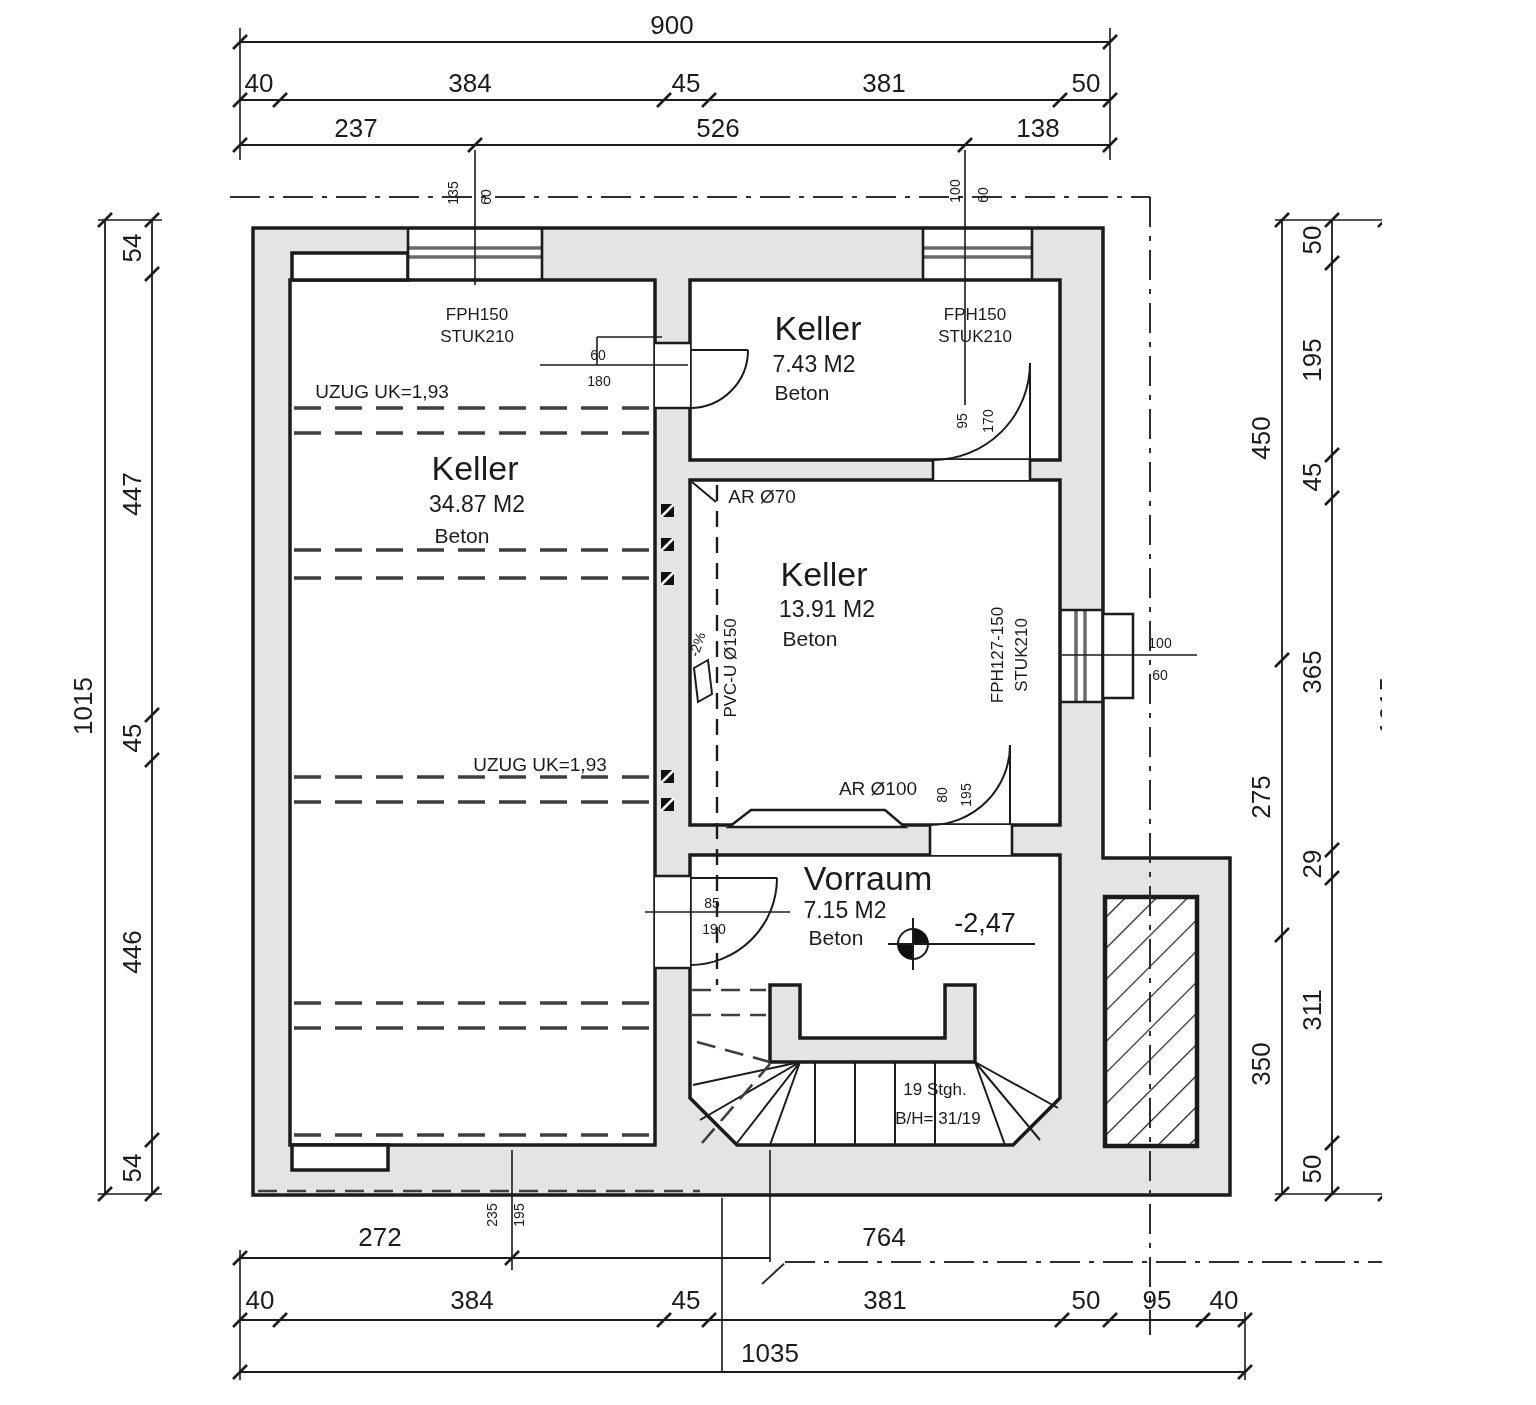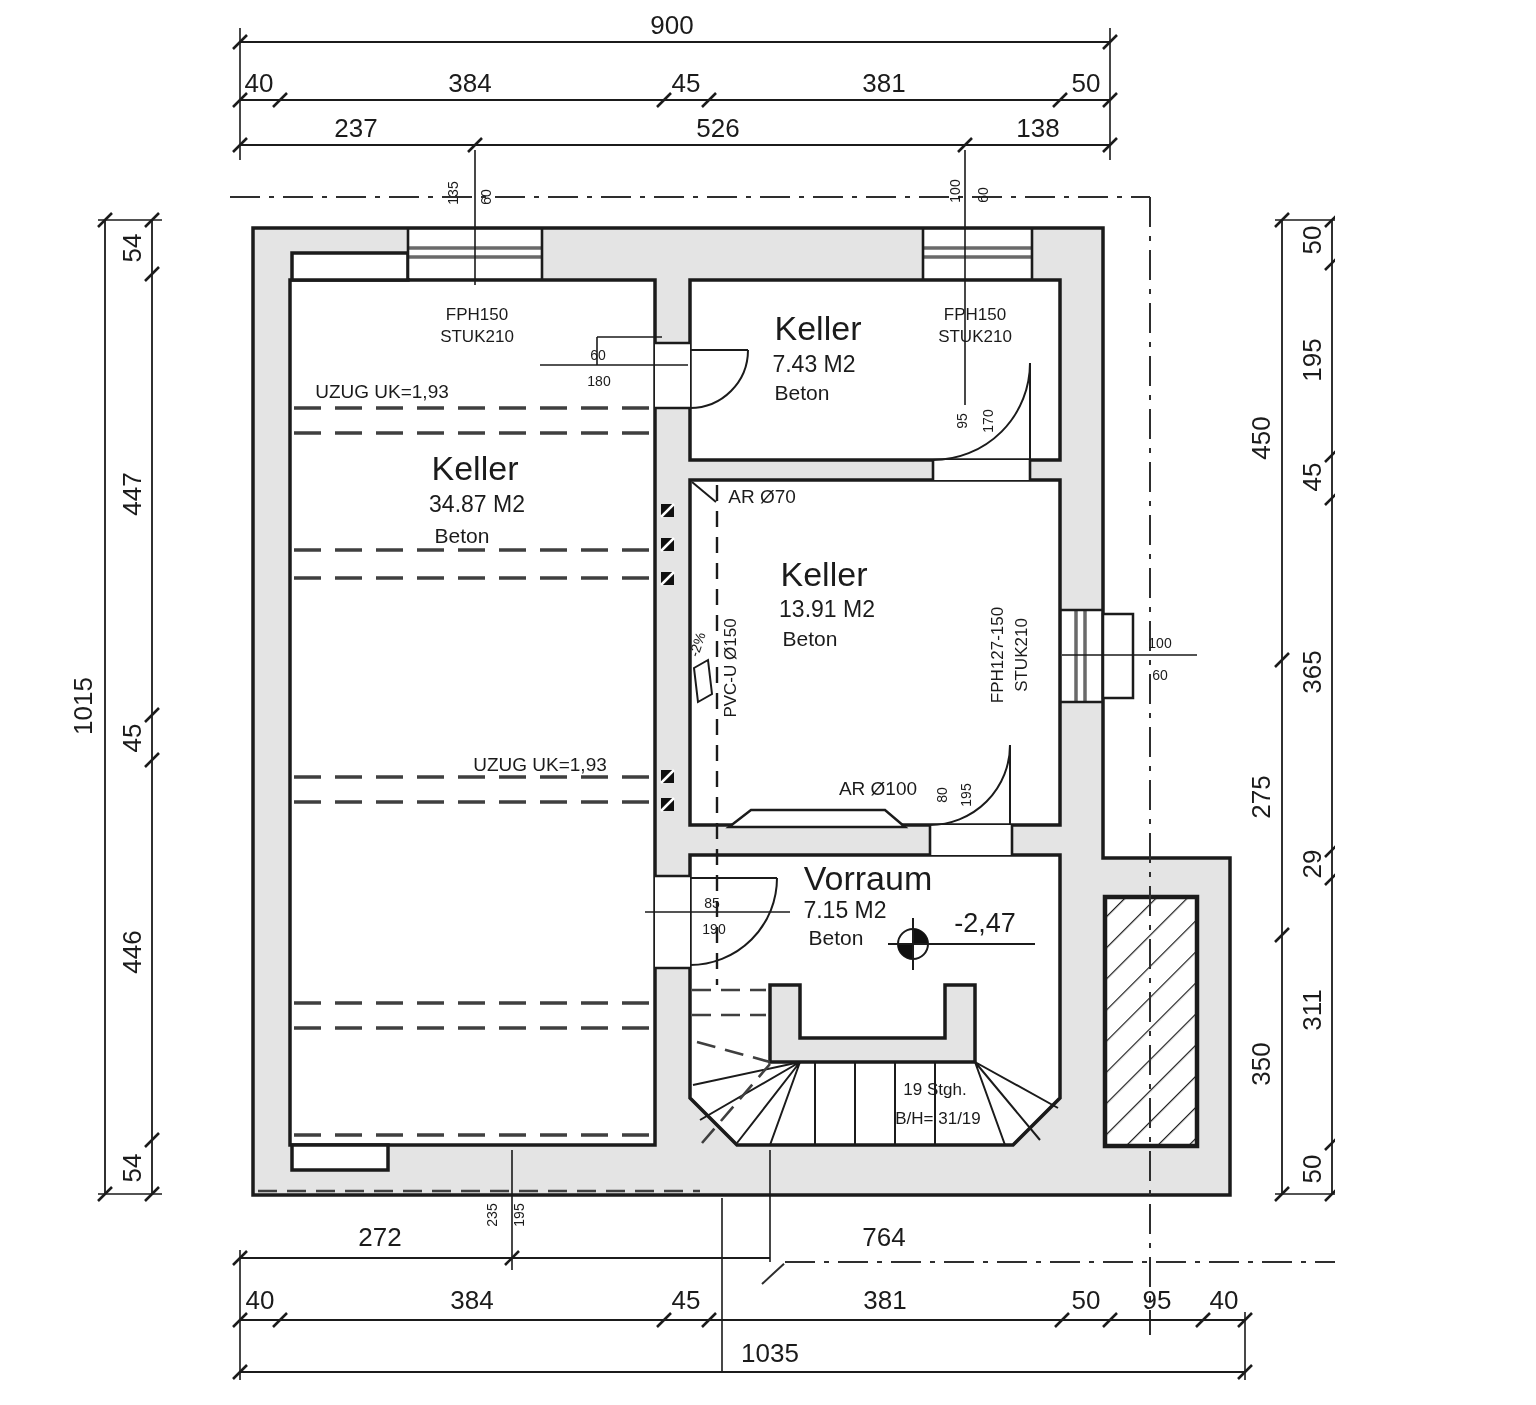--- a/index.html
+++ b/index.html
@@ -1,16 +1,16 @@
 <!DOCTYPE html>
 <html><head>
 <meta charset="utf-8">
 <style>
   html,body{margin:0;padding:0;background:#ffffff;}
-  #stage{position:relative;width:1335px;height:1405px;background:#ffffff;overflow:hidden;}
+  #stage{position:relative;width:1335px;height:1405px;background:#ffffff;overflow:hidden;padding-left:47px;}
   svg{position:absolute;left:0;top:0;}
   text{font-family:"Liberation Sans", sans-serif;fill:#1b1b1b;}
   .d{font-size:26px;text-anchor:middle;}
   .ds{font-size:14px;text-anchor:middle;}
   .rn{font-size:34px;text-anchor:middle;}
   .ra{font-size:23px;text-anchor:middle;}
   .rb{font-size:21px;text-anchor:middle;}
   .an{font-size:17px;text-anchor:middle;}
   .an2{font-size:19px;text-anchor:middle;}
   .lvl{font-size:27px;text-anchor:middle;}

